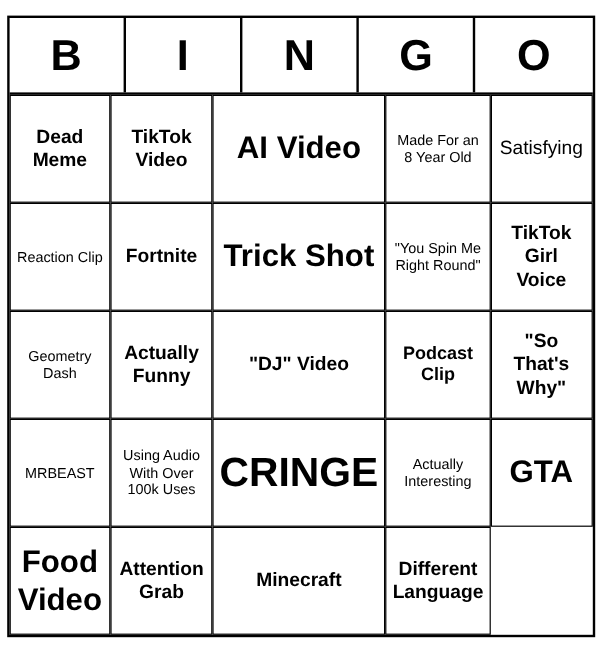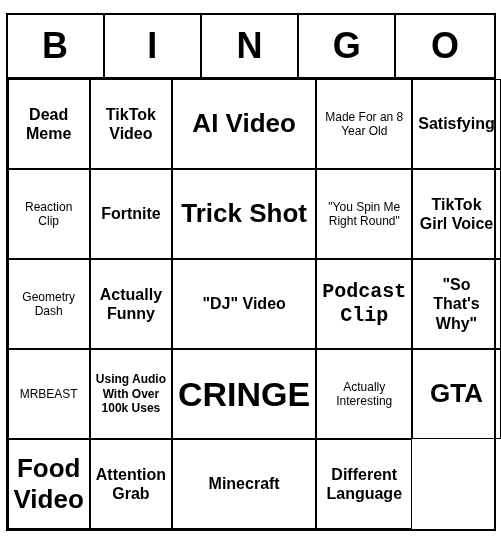--- a/index.html
+++ b/index.html
@@ -59,33 +59,33 @@
       <div class="bingo-header-cell">I</div>
       <div class="bingo-header-cell">N</div>
       <div class="bingo-header-cell">G</div>
       <div class="bingo-header-cell">O</div>
     </div>
   <div class="bingo-grid">
   <div class="bingo-cell" style="font-size: 16px; font-weight: bold;">Dead Meme</div>
       <div class="bingo-cell" style="font-size: 16px; font-weight: bold;">TikTok Video</div>
       <div class="bingo-cell" style="font-size: 26px; font-weight: bold;">AI Video</div>
       <div class="bingo-cell" style="font-size: 12px; font-weight: normal;">Made For an 8 Year Old</div>
-      <div class="bingo-cell" style="font-size: 16px; font-weight: bold;">Satisfying</div>
+      <div class="bingo-cell" style="font-size: 16px; font-weight: normal;">Satisfying</div>
       <div class="bingo-cell" style="font-size: 12px; font-weight: normal;">Reaction Clip</div>
       <div class="bingo-cell" style="font-size: 16px; font-weight: bold;">Fortnite</div>
       <div class="bingo-cell" style="font-size: 26px; font-weight: bold;">Trick Shot</div>
       <div class="bingo-cell" style="font-size: 12px; font-weight: normal;">"You Spin Me Right Round"</div>
       <div class="bingo-cell" style="font-size: 16px; font-weight: bold;">TikTok Girl Voice</div>
       <div class="bingo-cell" style="font-size: 12px; font-weight: normal;">Geometry Dash</div>
       <div class="bingo-cell" style="font-size: 16px; font-weight: bold;">Actually Funny</div>
       <div class="bingo-cell" style="font-size: 16px; font-weight: bold;">"DJ" Video</div>
-      <div class="bingo-cell" style="font-size: 20px; font-weight: bold; font-family: Liberation Mono, monospace;">Podcast Clip</div>
+      <div class="bingo-cell" style="font-size: 15px; font-weight: bold;">Podcast Clip</div>
       <div class="bingo-cell" style="font-size: 16px; font-weight: bold;">"So That's Why"</div>
       <div class="bingo-cell" style="font-size: 12px; font-weight: normal;">MRBEAST</div>
-      <div class="bingo-cell" style="font-size: 12px; font-weight: bold;">Using Audio With Over 100k Uses</div>
+      <div class="bingo-cell" style="font-size: 12px; font-weight: normal;">Using Audio With Over 100k Uses</div>
       <div class="bingo-cell" style="font-size: 34px; font-weight: bold;">CRINGE</div>
       <div class="bingo-cell" style="font-size: 12px; font-weight: normal;">Actually Interesting</div>
       <div class="bingo-cell" style="font-size: 26px; font-weight: bold;">GTA</div>
       <div class="bingo-cell" style="font-size: 26px; font-weight: bold;">Food Video</div>
       <div class="bingo-cell" style="font-size: 16px; font-weight: bold;">Attention Grab</div>
       <div class="bingo-cell" style="font-size: 16px; font-weight: bold;">Minecraft</div>
       <div class="bingo-cell" style="font-size: 16px; font-weight: bold;">Different Language</div>
     </div>
 </div>
 

